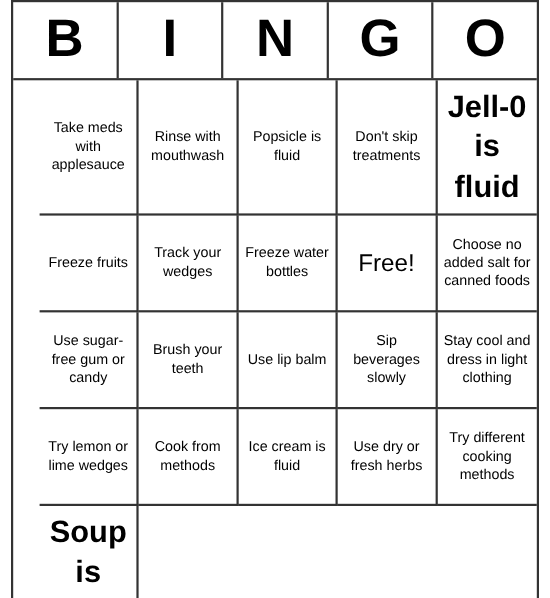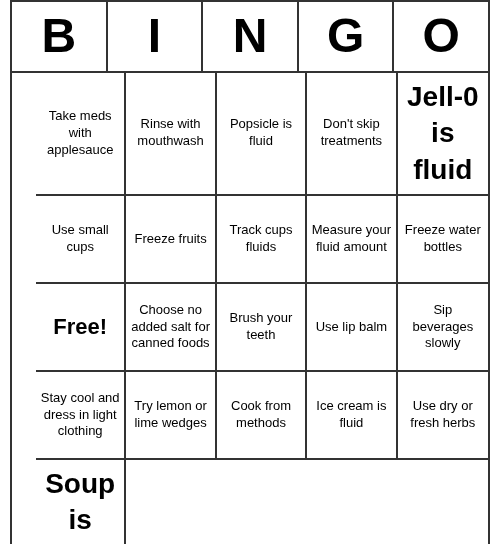--- a/index.html
+++ b/index.html
@@ -50,21 +50,21 @@
       line-height: 1.3;
     }
     .bingo-cell:nth-child(5n) {
       border-right: none;
     }
     .bingo-cell:nth-child(n+21) {
       border-bottom: none;
     }
     .bingo-cell.free {
       font-size: 22px;
-      font-weight: bold;
+      font-weight: normal;
     }
     .bingo-cell.large-text {
       font-size: 28px;
       font-weight: bold;
     }
   </style>
 </head>
 <body>
 
 <div class="bingo-card">
@@ -74,30 +74,30 @@
       <div class="bingo-letter">N</div>
       <div class="bingo-letter">G</div>
       <div class="bingo-letter">O</div>
     </div>
   <div class="bingo-grid">
   <div class="bingo-cell">Take meds with applesauce</div>
       <div class="bingo-cell">Rinse with mouthwash</div>
       <div class="bingo-cell">Popsicle is fluid</div>
       <div class="bingo-cell">Don't skip treatments</div>
       <div class="bingo-cell large-text">Jell-0 is fluid</div>
-      <div class="bingo-cell">Use small cups</div>
       <div class="bingo-cell">Freeze fruits</div>
-      <div class="bingo-cell">Track cups fluids</div>
-      <div class="bingo-cell">Measure your fluid amount</div>
+      <div class="bingo-cell">Track your wedges</div>
       <div class="bingo-cell">Freeze water bottles</div>
       <div class="bingo-cell free">Free!</div>
       <div class="bingo-cell">Choose no added salt for canned foods</div>
+      <div class="bingo-cell">Use sugar-free gum or candy</div>
       <div class="bingo-cell">Brush your teeth</div>
       <div class="bingo-cell">Use lip balm</div>
       <div class="bingo-cell">Sip beverages slowly</div>
       <div class="bingo-cell">Stay cool and dress in light clothing</div>
       <div class="bingo-cell">Try lemon or lime wedges</div>
       <div class="bingo-cell">Cook from methods</div>
       <div class="bingo-cell">Ice cream is fluid</div>
       <div class="bingo-cell">Use dry or fresh herbs</div>
+      <div class="bingo-cell">Try different cooking methods</div>
       <div class="bingo-cell large-text">Soup is fluid</div>
     </div>
 </div>
 
 </body></html>

